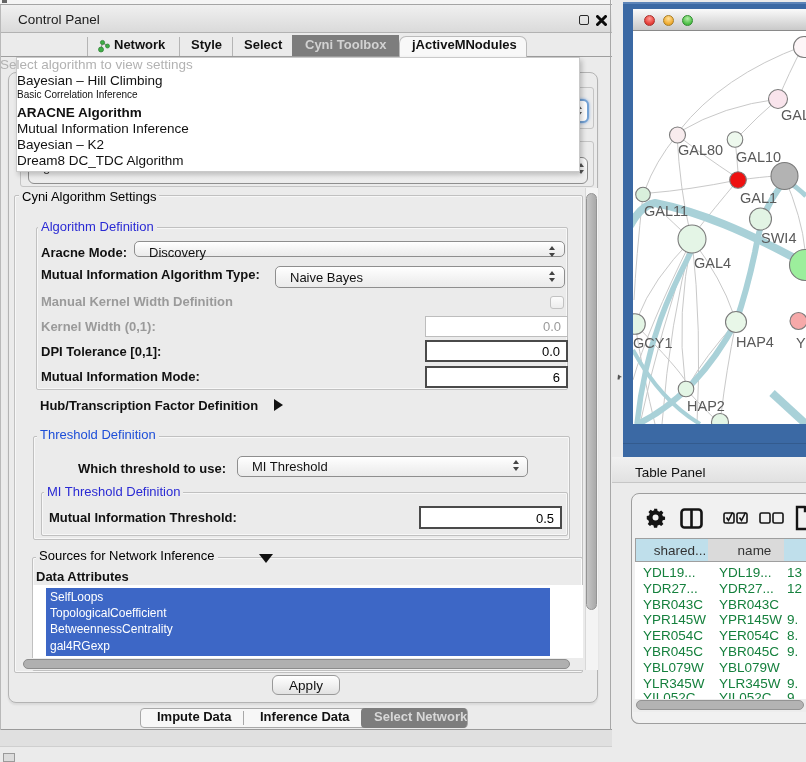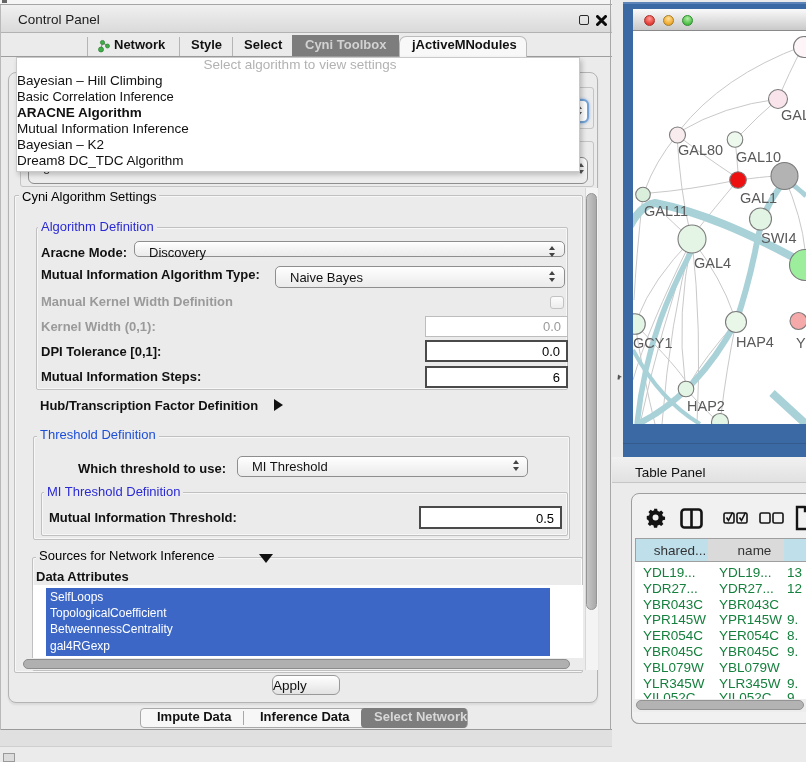--- a/index.html
+++ b/index.html
@@ -53,23 +53,23 @@
 <div class="arr" style="left:576px;top:105px;border-left:3.5px solid transparent;border-right:3.5px solid transparent;border-bottom:4.5px solid #555"></div>
 <div class="arr" style="left:576px;top:112px;border-left:3.5px solid transparent;border-right:3.5px solid transparent;border-top:4.5px solid #555"></div>
 <div class="a" style="left:20px;top:141px;width:574px;height:46px;border:1px solid #c4c4c4;border-radius:3px"></div>
 <div class="combo" style="left:28px;top:157px;width:560px;height:27px;border-radius:6px">
     <span class="t" style="top:1px;color:#333">galFiltered.sif default node</span>
   </div>
 <div class="arr" style="left:578px;top:163px;border-left:3.5px solid transparent;border-right:3.5px solid transparent;border-bottom:4.5px solid #555"></div>
 <div class="arr" style="left:578px;top:170px;border-left:3.5px solid transparent;border-right:3.5px solid transparent;border-top:4.5px solid #555"></div>
 
 <div class="a" style="left:16px;top:57px;width:564px;height:115px;background:#fff;border:1px solid #c9c9c9;box-shadow:2px 3px 5px rgba(0,0,0,.22)"></div>
-<div class="lbl" style="left:18px;top:57px;width:564px;text-align:center;color:#b2b2b2;font-size:13.5px">Select algorithm to view settings</div>
+<div class="lbl" style="left:0;top:57px;width:564px;text-align:left;color:#b2b2b2;font-size:13.5px">Select algorithm to view settings</div>
 <div class="lbl" style="left:17px;top:73px;font-size:13.5px">Bayesian – Hill Climbing</div>
-<div class="lbl" style="left:17px;top:89px;font-size:13px">Basic Correlation Inference</div>
+<div class="lbl" style="left:17px;top:89px;font-size:10px">Basic Correlation Inference</div>
 <div class="lbl b" style="left:17px;top:105px;font-size:13.5px">ARACNE Algorithm</div>
 <div class="lbl" style="left:17px;top:121px;font-size:13.5px">Mutual Information Inference</div>
 <div class="lbl" style="left:17px;top:137px;font-size:13.5px">Bayesian – K2</div>
 <div class="lbl" style="left:17px;top:153px;font-size:13.5px">Dream8 DC_TDC Algorithm</div>
 
 <div class="grp" style="left:14px;top:195px;width:569px;height:478px"></div>
 <div class="gt" style="left:19px;top:189px">Cyni Algorithm Settings</div>
 
 <div class="grp" style="left:36px;top:227px;width:532px;height:163px"></div>
 <div class="gt" style="left:38px;top:219px;color:#2a2ad4">Algorithm Definition</div>
@@ -84,21 +84,21 @@
     <span class="t">Naive Bayes</span>
   </div>
 <div class="arr" style="left:549px;top:271px;border-left:3.5px solid transparent;border-right:3.5px solid transparent;border-bottom:4.5px solid #444"></div>
 <div class="arr" style="left:549px;top:278px;border-left:3.5px solid transparent;border-right:3.5px solid transparent;border-top:4.5px solid #444"></div>
 <div class="lbl b" style="left:41px;top:294px;color:#9a9a9a">Manual Kernel Width Definition</div>
 <div class="a" style="left:550px;top:296px;width:14px;height:13px;border:1px solid #c2c2c2;border-radius:3px;background:linear-gradient(#fcfcfc,#ececec)"></div>
 <div class="lbl b" style="left:41px;top:319px;color:#9a9a9a">Kernel Width (0,1):</div>
 <div class="fld" style="left:425px;top:316px;width:143px;height:21px;border:1px solid #bdbdbd;color:#9a9a9a;padding:2px 6px 0 0">0.0</div>
 <div class="lbl b" style="left:41px;top:344px">DPI Tolerance [0,1]:</div>
 <div class="fld" style="left:425px;top:340px;width:143px;height:22px;border:2px solid #4a4a4a;color:#000;padding:2px 6px 0 0">0.0</div>
-<div class="lbl b" style="left:41px;top:369px">Mutual Information Steps:</div>
+<div class="lbl b" style="left:41px;top:369px">Mutual Information Mode:</div>
 <div class="fld" style="left:425px;top:366px;width:143px;height:22px;border:2px solid #4a4a4a;color:#000;padding:2px 6px 0 0">6</div>
 
 <div class="lbl b" style="left:40px;top:398px">Hub/Transcription Factor Definition</div>
 <div class="arr" style="left:274px;top:399px;border-top:6px solid transparent;border-bottom:6px solid transparent;border-left:9px solid #111"></div>
 
 <div class="grp" style="left:33px;top:436px;width:537px;height:104px"></div>
 <div class="gt" style="left:37px;top:427px;color:#1d4ed8;background:#ebebeb">Threshold Definition</div>
 <div class="lbl b" style="left:78px;top:461px">Which threshold to use:</div>
 <div class="combo" style="left:237px;top:456px;width:291px;height:21px">
     <span class="t" style="top:2px">MI Threshold</span>
@@ -119,21 +119,21 @@
 <div class="lbl" style="left:50px;top:590px;color:#fff;font-size:12px">SelfLoops</div>
 <div class="lbl" style="left:50px;top:606px;color:#fff;font-size:12px">TopologicalCoefficient</div>
 <div class="lbl" style="left:50px;top:622px;color:#fff;font-size:12px">BetweennessCentrality</div>
 <div class="lbl" style="left:50px;top:639px;color:#fff;font-size:12px">gal4RGexp</div>
 <div class="a" style="left:21px;top:658px;width:562px;height:12px;background:#ececec"></div>
 <div class="a" style="left:23px;top:659px;width:547px;height:10px;background:#b0b0b0;border:1px solid #8c8c8c;border-radius:5px"></div>
 
 <div class="a" style="left:585px;top:188px;width:13px;height:482px;background:#f4f4f4;border-left:1px solid #d8d8d8"></div>
 <div class="a" style="left:586px;top:193px;width:11px;height:417px;background:linear-gradient(90deg,#c6c6c6,#a9a9a9);border:1px solid #949494;border-radius:5.5px"></div>
 
-<div class="a" style="left:272px;top:675px;width:68px;height:20px;border:1px solid #999;border-radius:6px;background:linear-gradient(#ffffff,#e2e2e2);font-size:13.5px;color:#111;padding-top:2px">Apply</div>
+<div class="a" style="left:272px;top:675px;width:68px;height:20px;border:1px solid #999;border-radius:6px;background:linear-gradient(#ffffff,#e2e2e2);text-align:center;font-size:13.5px;color:#111;padding-top:2px">Apply</div>
 <div class="a" style="left:140px;top:708px;width:328px;height:20px;background:#f7f7f7;border:1px solid #a8a8a8;border-radius:4px"></div>
 <div class="a" style="left:243px;top:711px;width:1px;height:14px;background:#a8a8a8"></div>
 <div class="lbl b" style="left:157px;top:709px">Impute Data</div>
 <div class="lbl b" style="left:260px;top:709px">Inference Data</div>
 <div class="a" style="left:361px;top:708px;width:106px;height:20px;background:#7d7d7d;border-radius:4px"></div>
 <div class="lbl b" style="left:374px;top:709px;color:#d8d8d8">Select Network</div>
 
 <div class="a" style="left:0;top:729px;width:612px;height:1px;background:#9a9a9a"></div>
 <div class="a" style="left:0;top:730px;width:612px;height:16px;background:#e0e0e0"></div>
 <div class="a" style="left:0;top:746px;width:612px;height:1px;background:#cfcfcf"></div>

